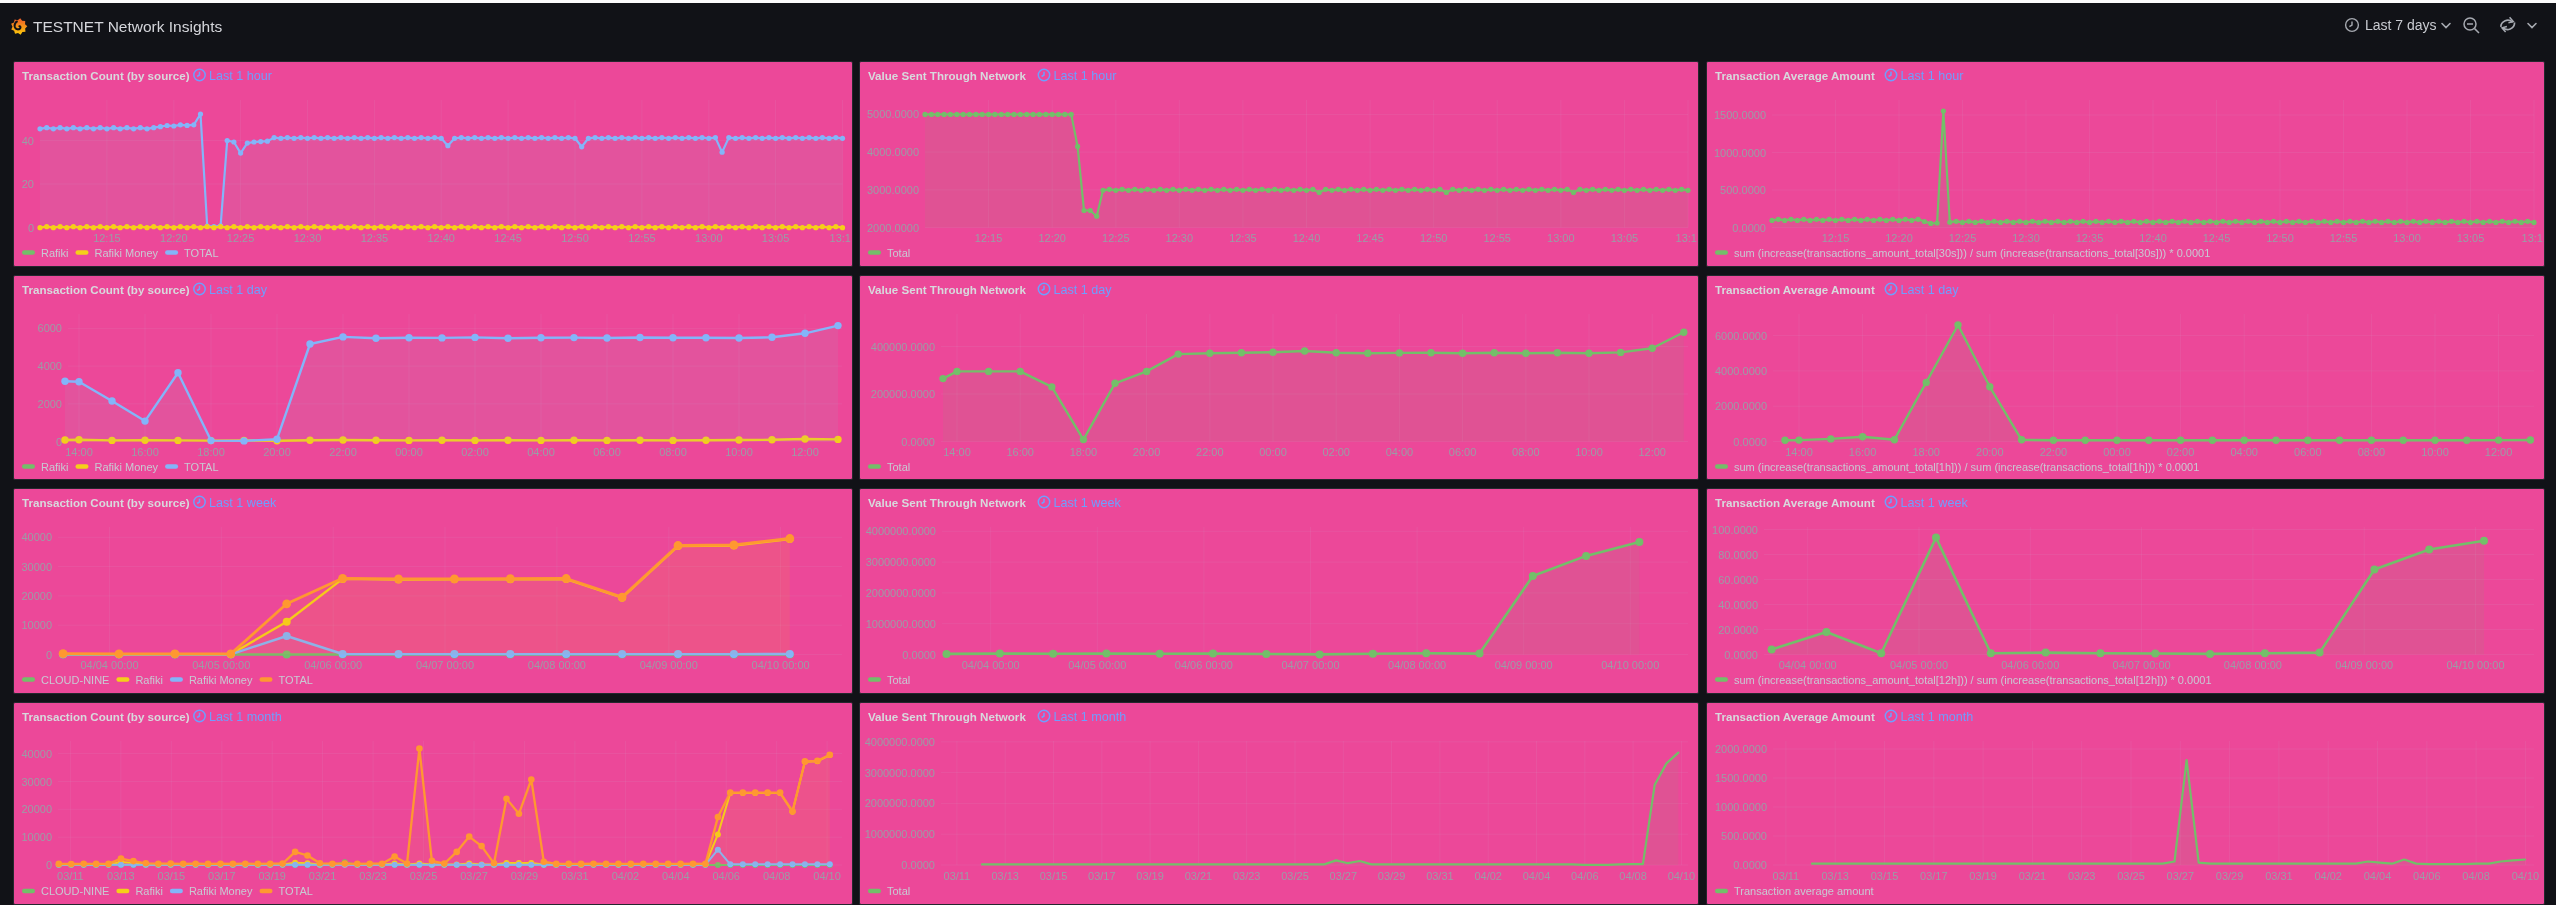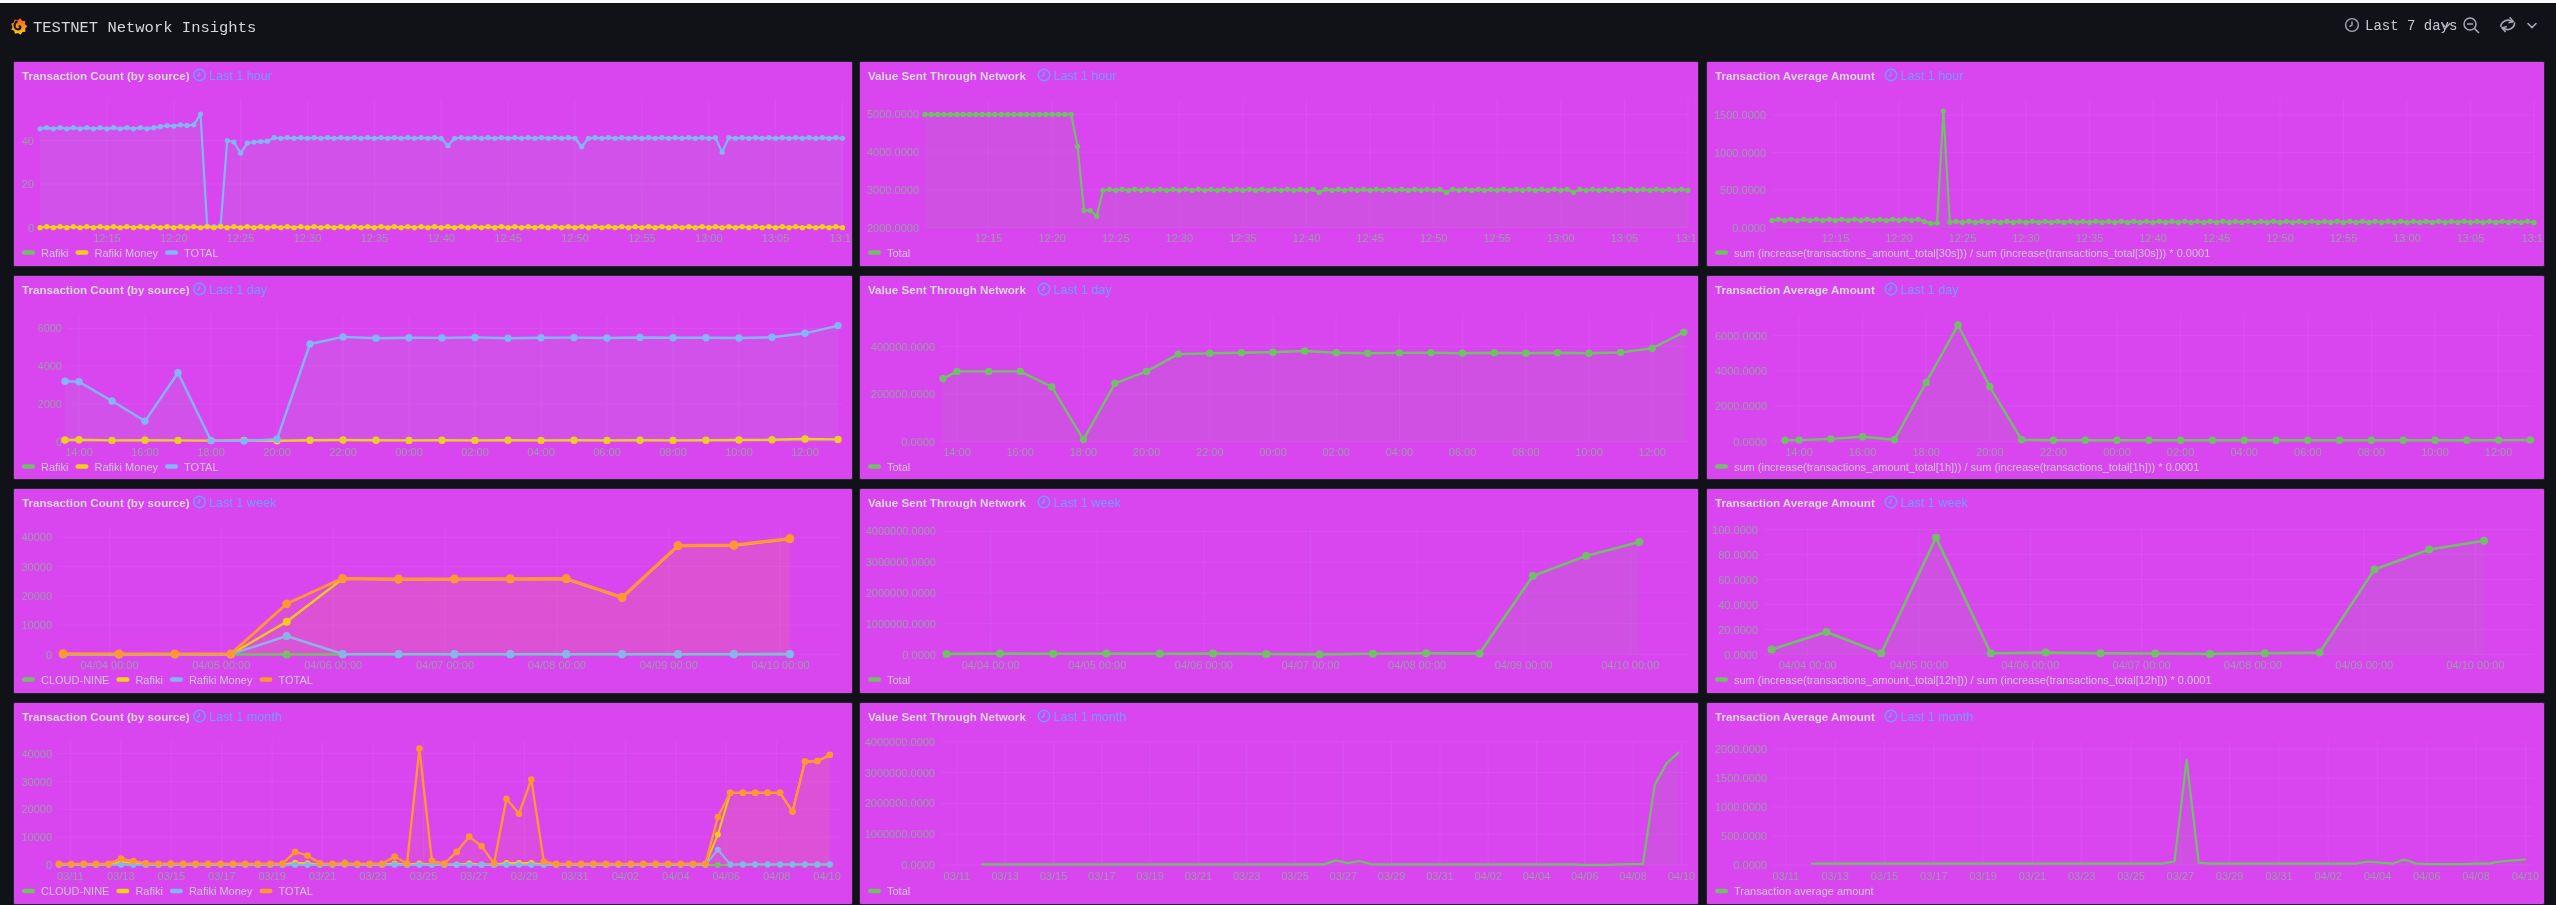--- a/index.html
+++ b/index.html
@@ -1,18 +1,18 @@
 <!DOCTYPE html>
 <html><head><meta charset="utf-8">
 <style>
 * { margin:0; padding:0; box-sizing:border-box; }
 html,body { width:2556px; height:905px; background:#111217; font-family:"Liberation Sans", sans-serif; overflow:hidden; }
 .topstrip { position:absolute; left:0; top:0; width:2556px; height:2.5px; background:#fbfbfb; z-index:10; }
-.panel { position:absolute; background:#d946ef; border:1px solid #25272e; border-radius:2px; overflow:hidden; }
-.hdr { position:absolute; left:0; top:2px; width:2556px; height:46px;font-family:Liberation Mono, monospace; }
+.panel { position:absolute; background:#ec4899; border:1px solid #25272e; border-radius:2px; overflow:hidden; }
+.hdr { position:absolute; left:0; top:2px; width:2556px; height:46px; }
 </style></head>
 <body>
 <div class="topstrip"></div>
 <div class="hdr">
 <svg width="2556" height="46" viewBox="0 0 2556 46">
 <defs>
         <linearGradient id="glg" x1="0" y1="1" x2="0" y2="0">
 <stop offset="0" stop-color="#fbca0a"></stop>
           <stop offset="1" stop-color="#ef5b28"></stop>
         </linearGradient>

